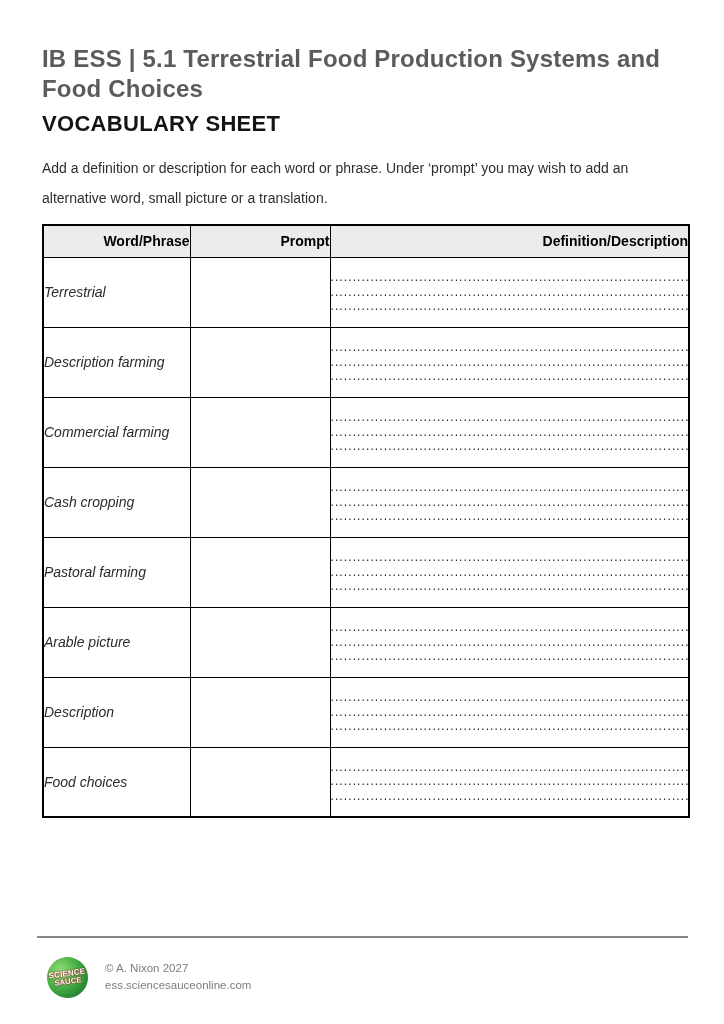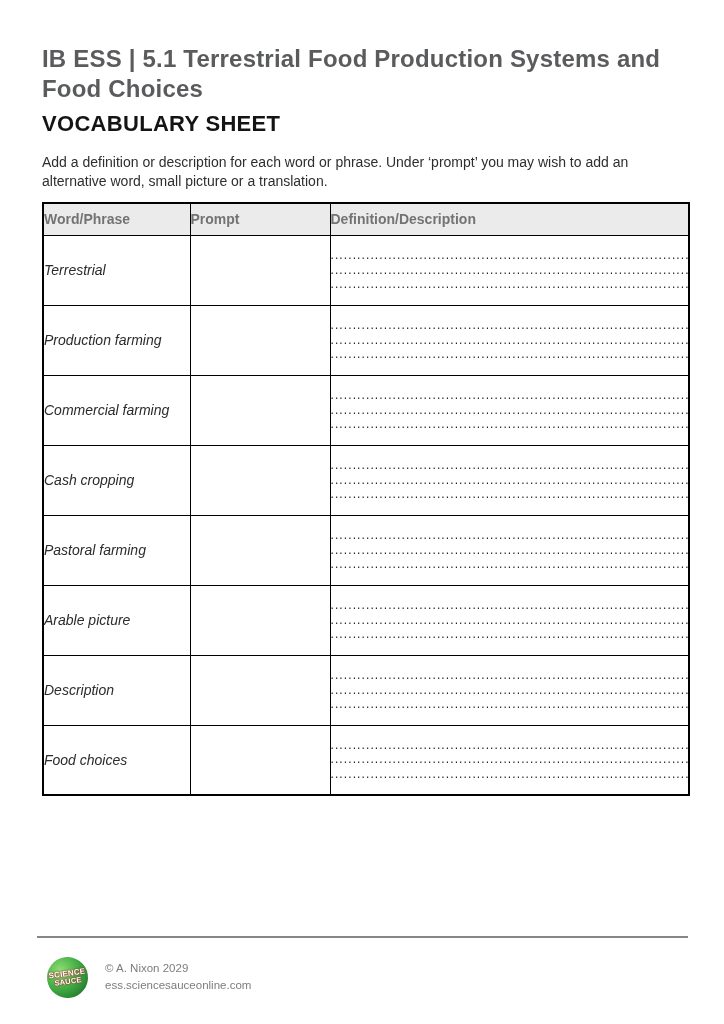--- a/index.html
+++ b/index.html
@@ -32,43 +32,43 @@
     line-height: 27px;
     font-weight: bold;
     color: #141414;
     letter-spacing: 0.3px;
   }
 
   .instructions {
     margin: 16px 0 0 0;
     width: 648px;
     font-size: 14px;
-    line-height: 19px;
+    line-height: 30px;
     color: #2e2e2e;
   }
 
   table.vocab {
     margin-top: 11px;
     width: 646px;
     border-collapse: collapse;
     table-layout: fixed;
     border: 2.5px solid #000;
   }
   table.vocab th,
   table.vocab td {
     border: 1.7px solid #000;
     padding: 0;
   }
   table.vocab th {
     height: 32px;
     background: #ebebeb;
     font-size: 14px;
     font-weight: bold;
-    color: #737373;
-    text-align: left;
+    color: #000000;
+    text-align: right;
     vertical-align: middle;
   }
   table.vocab td { height: 70px; vertical-align: middle; }
 
   td.cell-word {
     padding: 0 8px 0 9px;
     font-size: 14px;
     line-height: 18px;
     color: #2b2b2b;
     font-style: italic;
@@ -166,21 +166,21 @@
           <tr>
             <td class="cell-word">Terrestrial</td>
             <td class="cell-prompt"></td>
             <td class="cell-def">
               <div class="dotline">........................................................................................................................</div>
               <div class="dotline">........................................................................................................................</div>
               <div class="dotline">........................................................................................................................</div>
             </td>
           </tr>
           <tr>
-            <td class="cell-word">Production farming</td>
+            <td class="cell-word">Description farming</td>
             <td class="cell-prompt"></td>
             <td class="cell-def">
               <div class="dotline">........................................................................................................................</div>
               <div class="dotline">........................................................................................................................</div>
               <div class="dotline">........................................................................................................................</div>
             </td>
           </tr>
           <tr>
             <td class="cell-word">Commercial farming</td>
             <td class="cell-prompt"></td>
@@ -241,16 +241,16 @@
   </div>
 
   <div class="footer-rule"></div>
 
   <div class="logo">
     <span class="logo-top">SCIENCE</span>
     <span class="logo-bottom">SAUCE</span>
   </div>
 
   <div class="footer-text">
-    <div>© A. Nixon 2029</div>
+    <div>© A. Nixon 2027</div>
     <div>ess.sciencesauceonline.com</div>
   </div>
 </div>
 
 </body></html>

